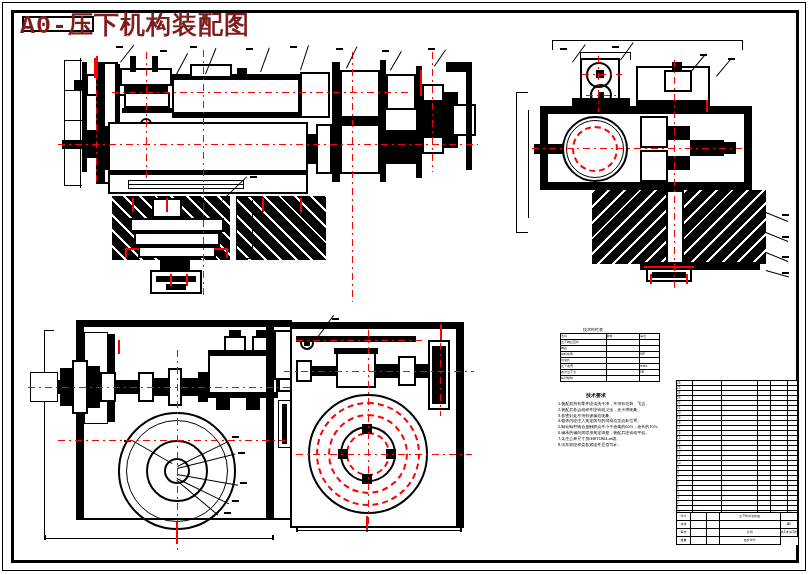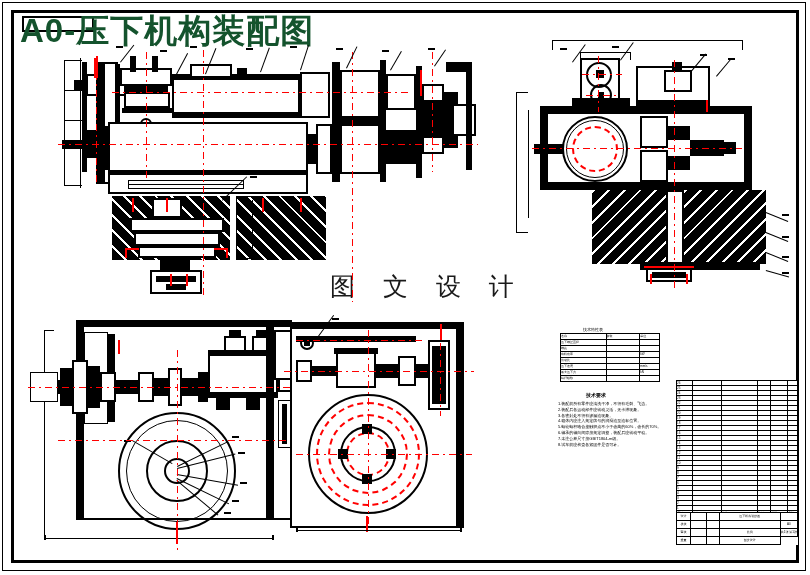--- a/index.html
+++ b/index.html
@@ -7,22 +7,22 @@
        font-family:"Liberation Serif",serif;}
   #sheet{position:relative;width:810px;height:575px;background:#fff;}
 
   
   .outer-border{position:absolute;left:2px;top:2px;width:804px;height:569px;
      border:1px solid #000;box-sizing:border-box;}
   .inner-border{position:absolute;left:11px;top:10px;width:788px;height:553px;
      border:3px solid #000;box-sizing:border-box;}
 
   
-  .dwg-title{position:absolute;left:20px;top:14px;color:#14532d;
-     font-family:Liberation Sans, sans-serif;font-size:33px;font-weight:bold;
+  .dwg-title{position:absolute;left:20px;top:14px;color:#7f1d1d;
+     font-family:Liberation Mono, monospace;font-size:25px;font-weight:bold;
      letter-spacing:1px;white-space:nowrap;line-height:1;}
   .title-tag{position:absolute;left:22px;top:16px;width:72px;height:16px;
      border:2px solid #000;box-sizing:border-box;}
 
   
   .watermark{position:absolute;left:330px;top:270px;color:#1a1a1a;
      font-family:"DejaVu Sans",sans-serif;font-size:25px;letter-spacing:10px;
      white-space:nowrap;}
   .r{position:absolute;border:2px solid #000;box-sizing:border-box;background:#fff;}
   .rt{position:absolute;border:1px solid #000;box-sizing:border-box;background:#fff;}
@@ -68,21 +68,20 @@
 <body>
 
 <div id="sheet">
 
   <div class="outer-border"></div>
   <div class="inner-border"></div>
 
   <div class="title-tag"></div>
   <div class="dwg-title">A0-压下机构装配图</div>
 
-  <div class="watermark">图 文 设 计</div>
 
   <div>
 
     <div class="dimv" style="left:64px;top:60px;height:125px;"></div>
     <div class="dim" style="left:64px;top:60px;width:18px;"></div>
     <div class="dim" style="left:64px;top:90px;width:18px;"></div>
     <div class="dim" style="left:64px;top:120px;width:18px;"></div>
     <div class="dim" style="left:64px;top:185px;width:18px;"></div>
     <div class="dimv" style="left:80px;top:58px;height:130px;"></div>
 

